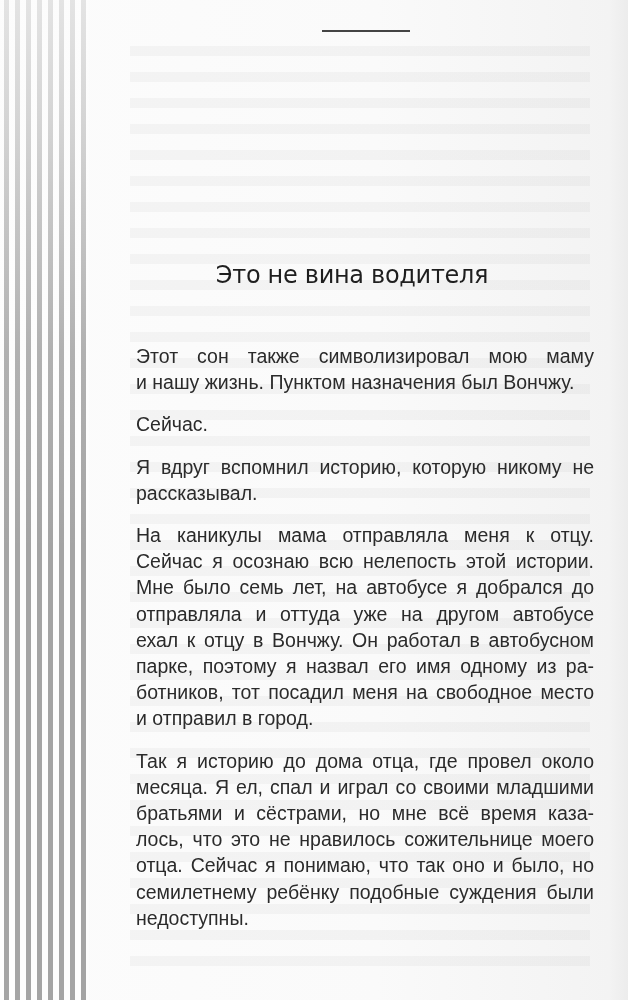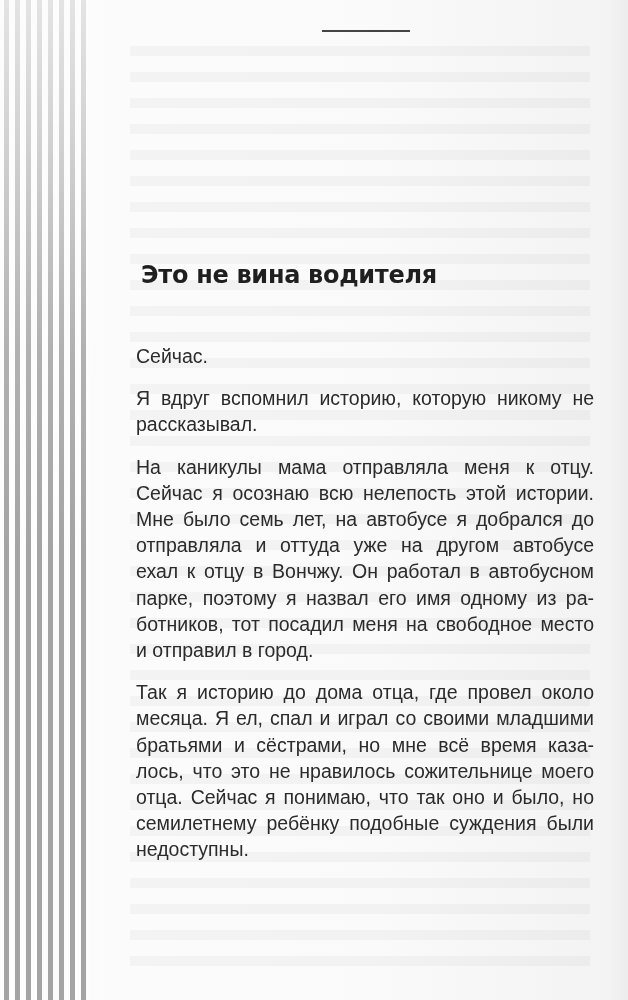--- a/index.html
+++ b/index.html
@@ -62,26 +62,26 @@
     .top-rule {
       position: absolute;
       left: 322px;
       top: 30px;
       width: 88px;
       height: 2px;
       background: #444;
     }
     .title {
       position: absolute;
-      left: 141px;
+      left: 124px;
       width: 456px;
       top: 258px;
-      text-align: left;
+      text-align: center;
       font-family: "DejaVu Sans", sans-serif;
-      font-weight: bold;
+      font-weight: normal;
       font-size: 24px;
       letter-spacing: -0.3px;
       color: #1f1f1f;
       line-height: 34px;
       padding-left: 0;
     }
     .body-text {
       position: absolute;
       left: 136px;
       top: 343px;
@@ -112,20 +112,24 @@
   <div class="stripes"></div>
   <div class="stripes-fade"></div>
   <div class="bleed"></div>
 
   <div class="top-rule"></div>
 
   <div class="title">Это не вина водителя</div>
 
   <div class="body-text">
     <p class="para">
+      <span class="line">Этот сон также символизировал мою маму</span>
+      <span class="line last">и нашу жизнь. Пунктом назначения был Вончжу.</span>
+    </p>
+    <p class="para">
       <span class="line last">Сейчас.</span>
     </p>
     <p class="para">
       <span class="line">Я вдруг вспомнил историю, которую никому не</span>
       <span class="line last">рассказывал.</span>
     </p>
     <p class="para">
       <span class="line">На каникулы мама отправляла меня к отцу.</span>
       <span class="line">Сейчас я осознаю всю нелепость этой истории.</span>
       <span class="line">Мне было семь лет, на автобусе я добрался до</span>

